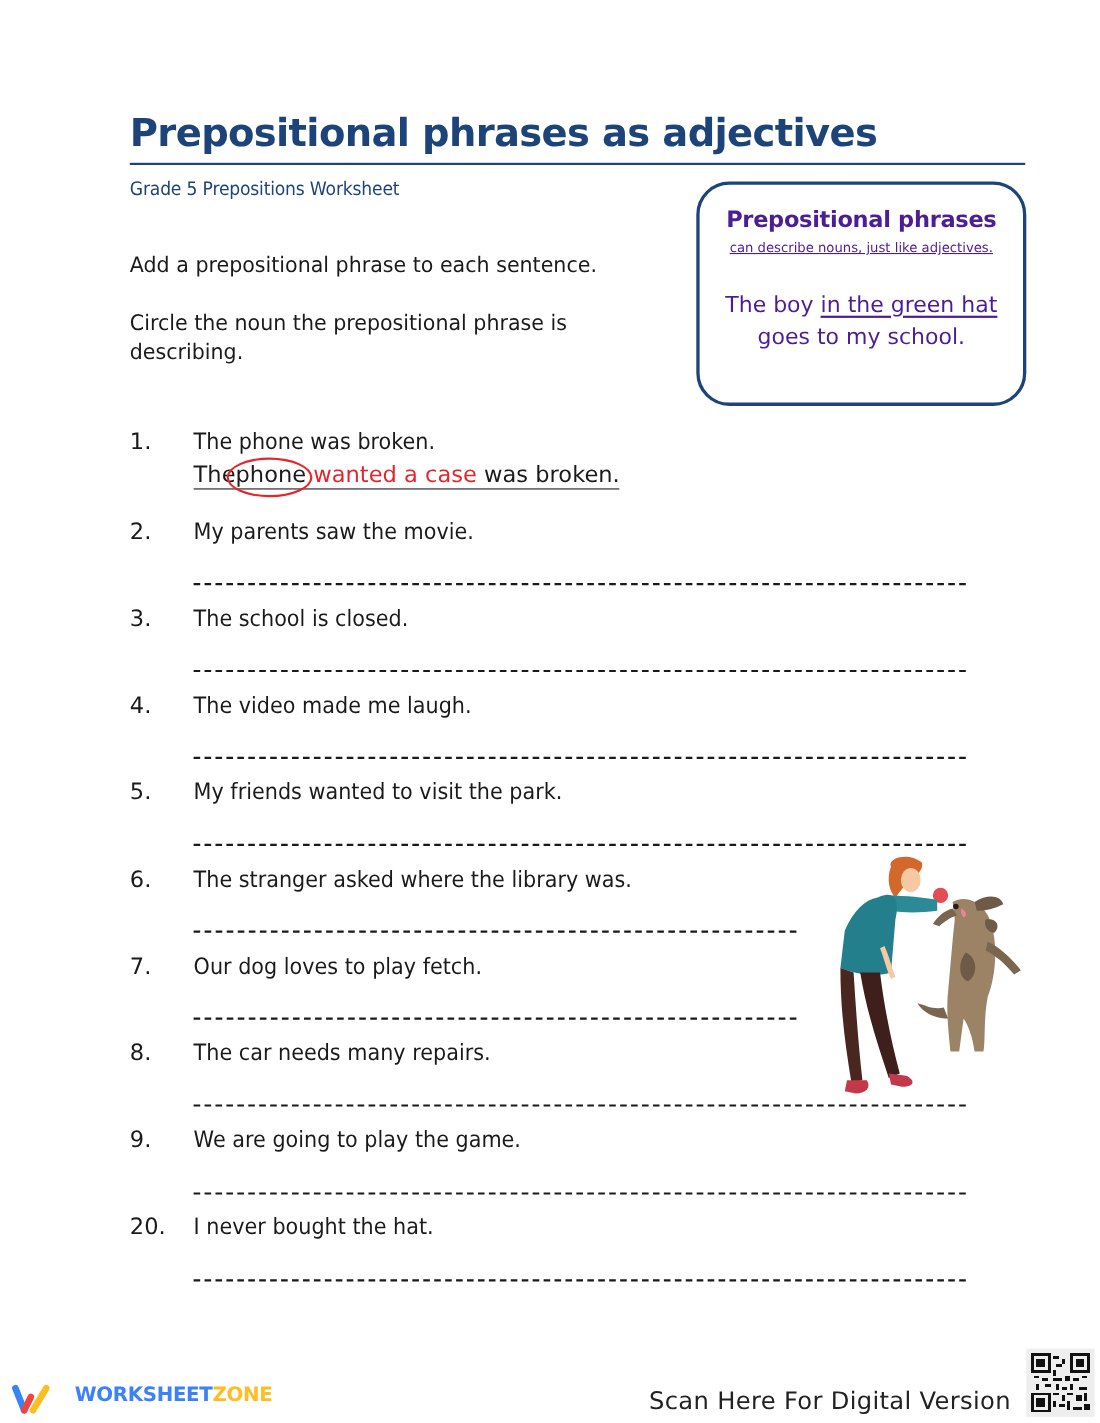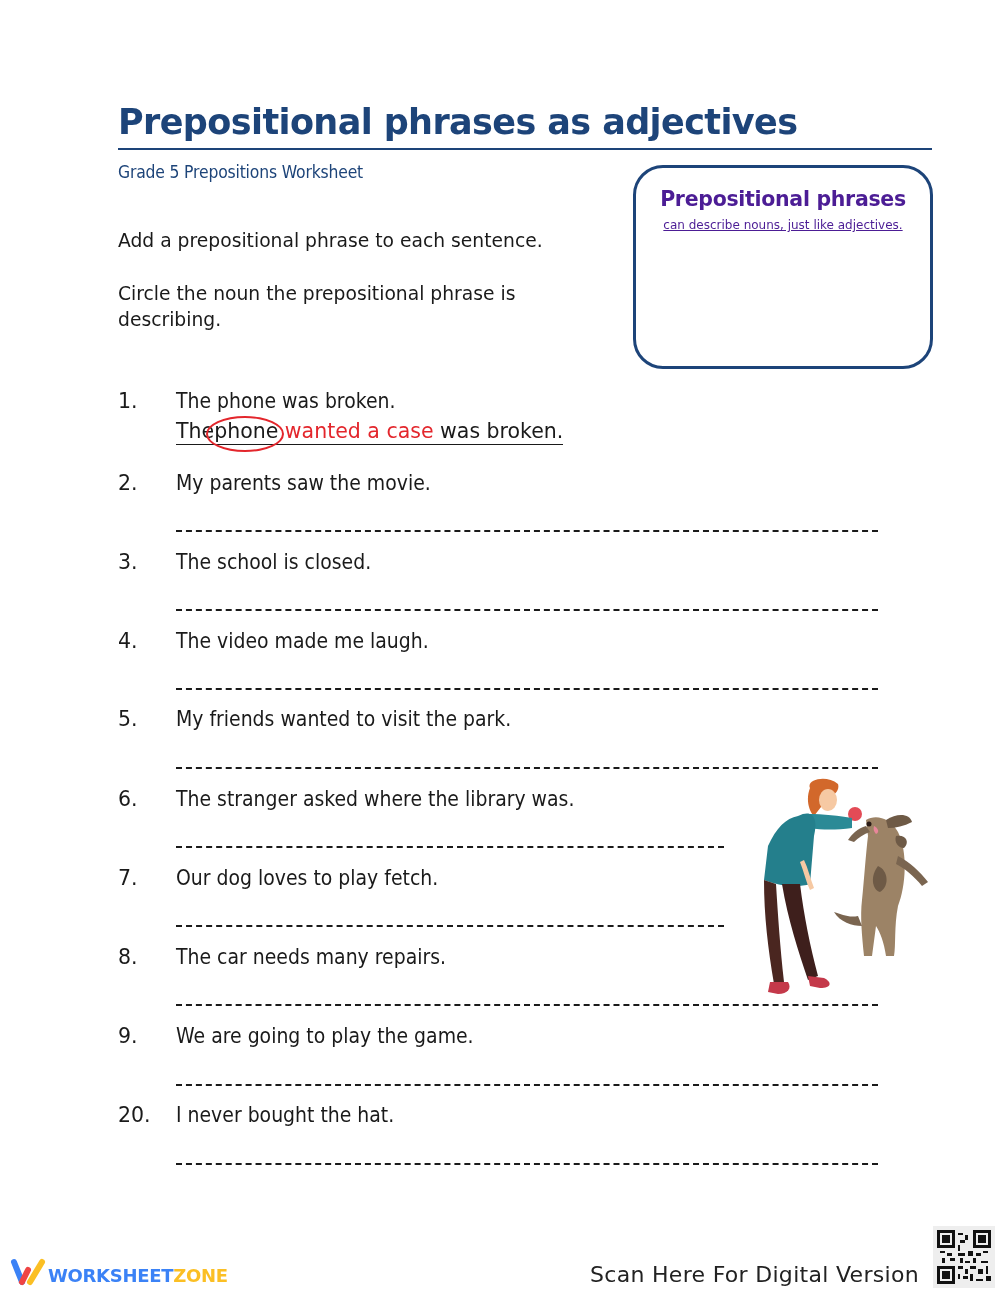--- a/index.html
+++ b/index.html
@@ -48,21 +48,21 @@
     }
     .example-line .red { color: #e3262c; }
     .circle-word { position: relative; display: inline-block; }
     .circle-word::after {
       content: ""; position: absolute; left: -8px; top: -3px; right: -6px; bottom: -9px;
       border: 2.5px solid #e3262c; border-radius: 50%;
     }
 
     .illustration { position: absolute; left: 748px; top: 776px; width: 195px; height: 226px; }
 
-    .footer-logo { position: absolute; left: 10px; top: 1258px; display: flex; align-items: flex-end; gap: 0; }
+    .footer-logo { position: absolute; left: 10px; top: 1258px; display: flex; align-items: flex-start; gap: 20px; }
     .footer-logo .brand { font-weight: bold; font-size: 18px; letter-spacing: -0.3px; }
     .footer-logo .brand .w1 { color: #3b82f6; }
     .footer-logo .brand .w2 { color: #fbbf24; }
     .scan-text { position: absolute; left: 590px; top: 1262px; font-size: 22px; color: #222; letter-spacing: 0.3px; }
     .qr { position: absolute; left: 933px; top: 1226px; width: 62px; height: 62px; background: #eeeeee; padding: 4px; }
   </style>
 </head>
 <body>
 
 <div class="title">Prepositional phrases as adjectives</div>
@@ -70,20 +70,23 @@
 <div class="subtitle">Grade 5 Prepositions Worksheet</div>
 
 <div class="instructions">
   <p>Add a prepositional phrase to each sentence.</p>
   <p>Circle the noun the prepositional phrase is describing.</p>
 </div>
 
 <div class="info-box">
   <div class="ib-head">Prepositional phrases</div>
   <div class="ib-body" style="padding:0 14px;">can describe nouns, just like adjectives.</div>
+  <div class="ib-example" style="padding:0 18px;">
+    <span>The boy </span><u>in the green hat</u><span> goes to my school.</span>
+  </div>
 </div>
 
 <div class="questions">
 
   <div class="q-row" style="top:389px;">
     <span class="q-num">1.</span>
     <span class="q-text">The phone was broken.</span>
     <span class="example-line">
       <span>The</span><span class="circle-word"><span>phone</span></span><span class="red">&nbsp;<span>wanted a case</span></span><span> was broken.</span>
     </span>

